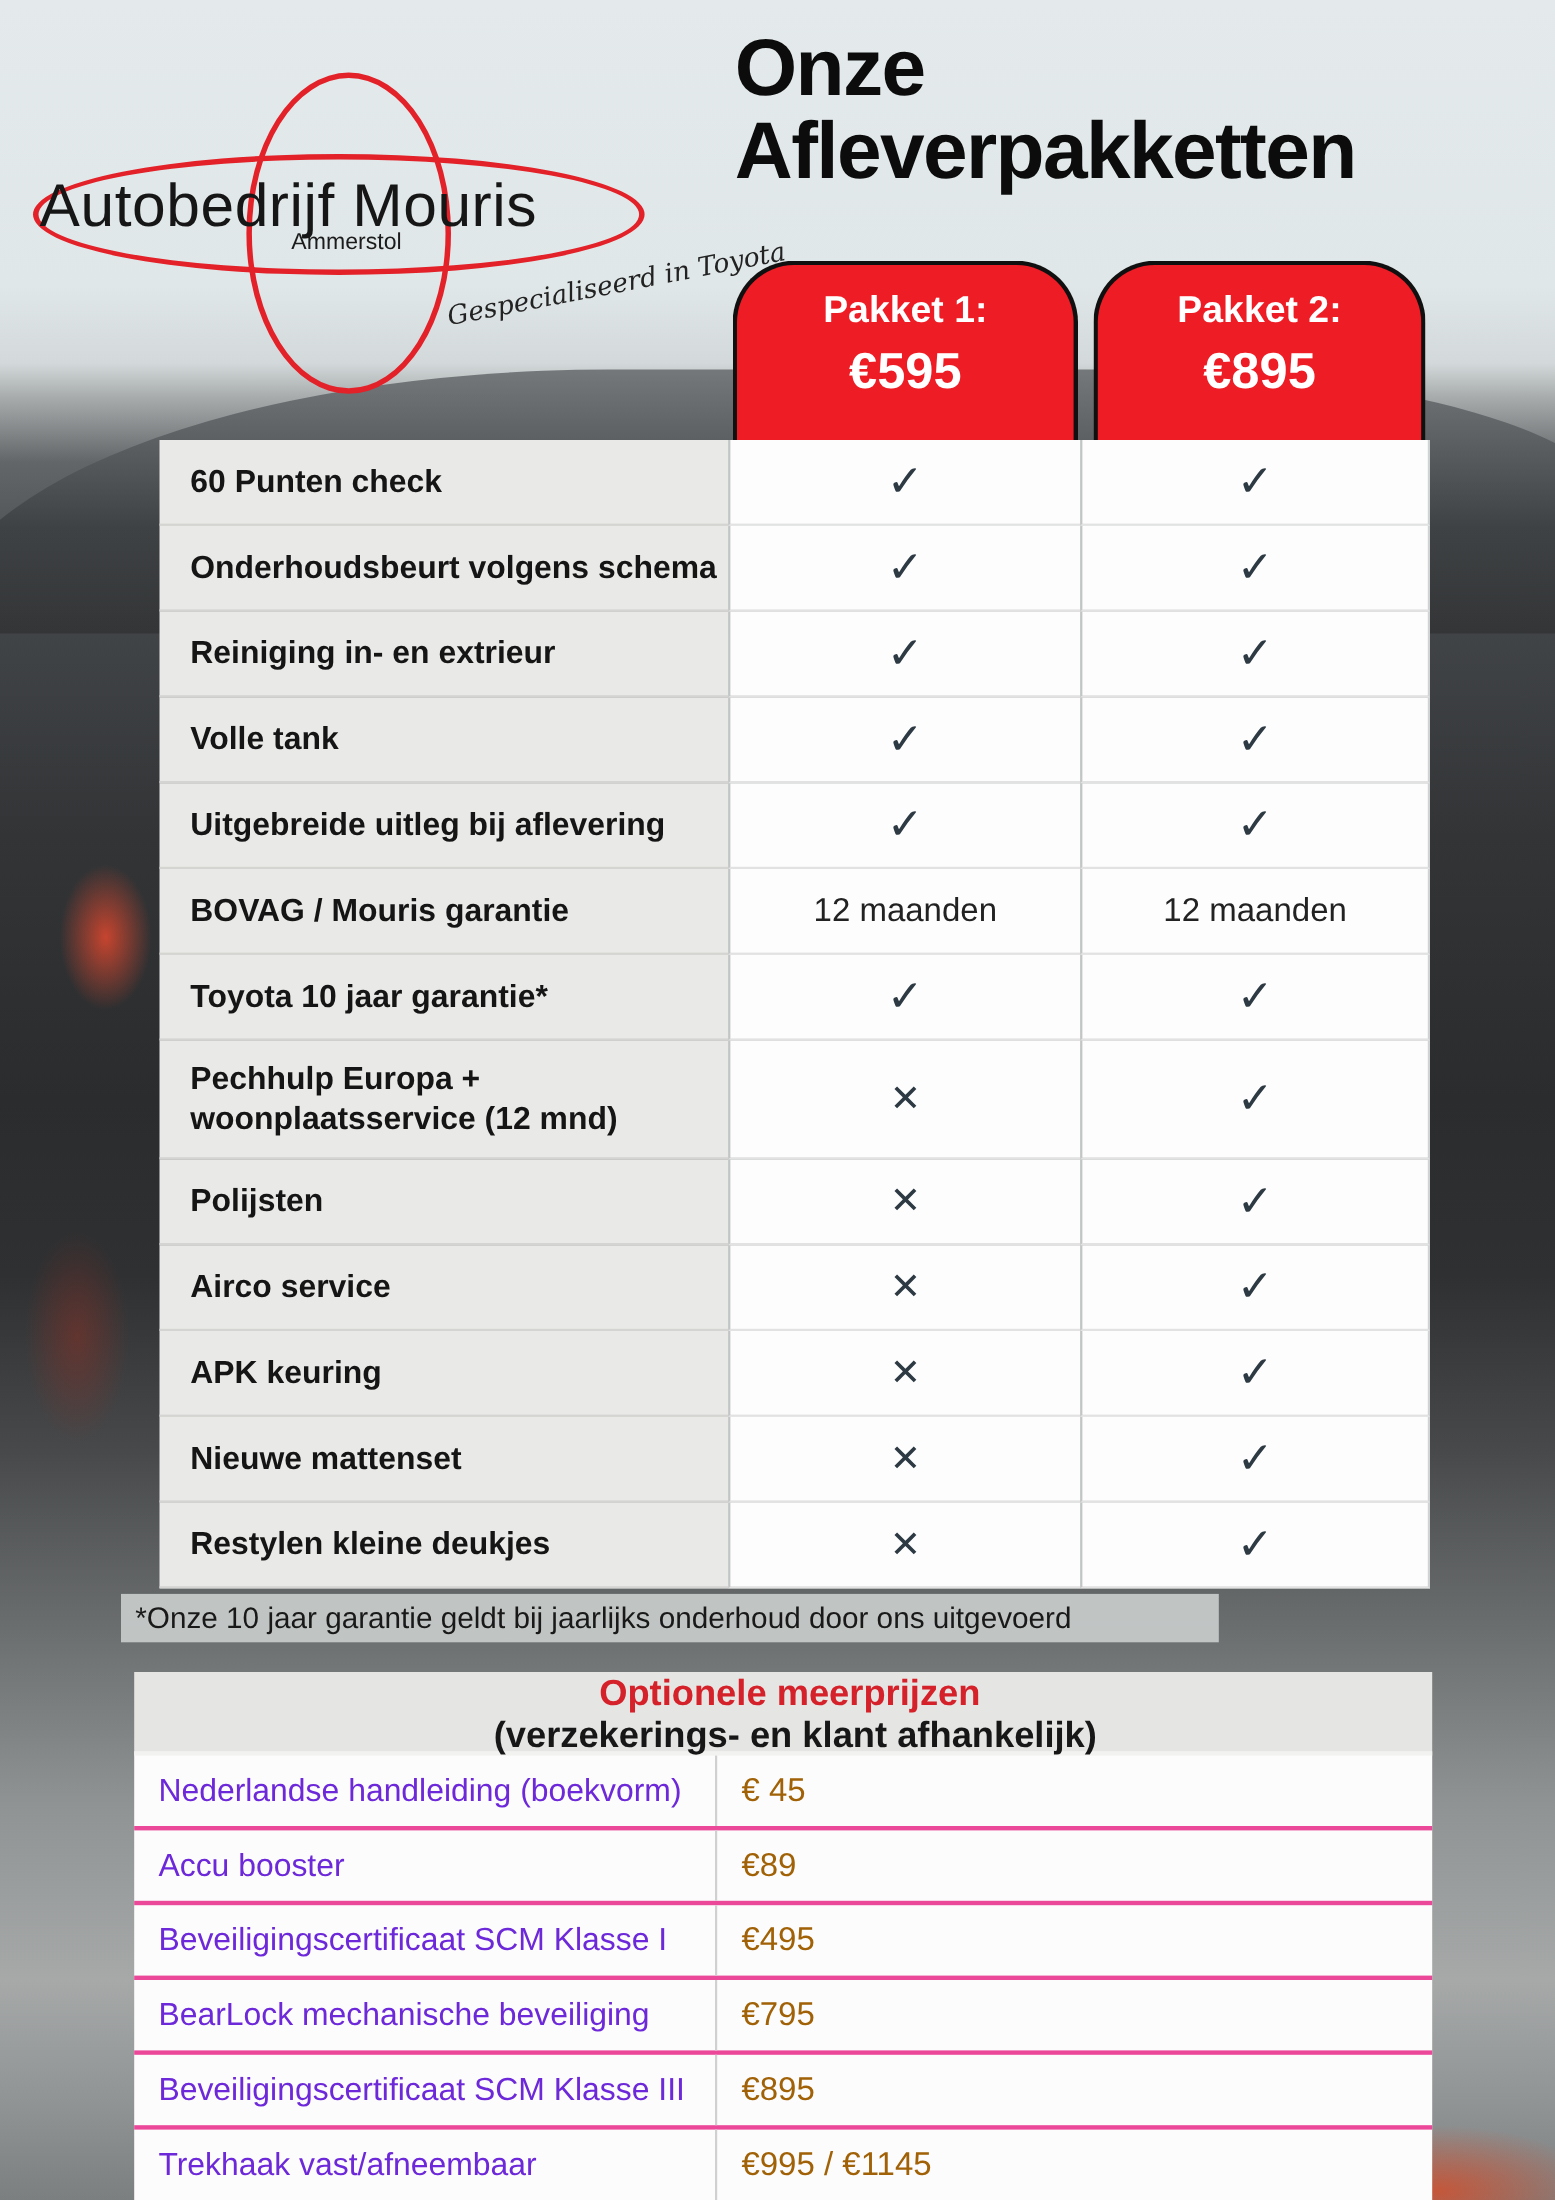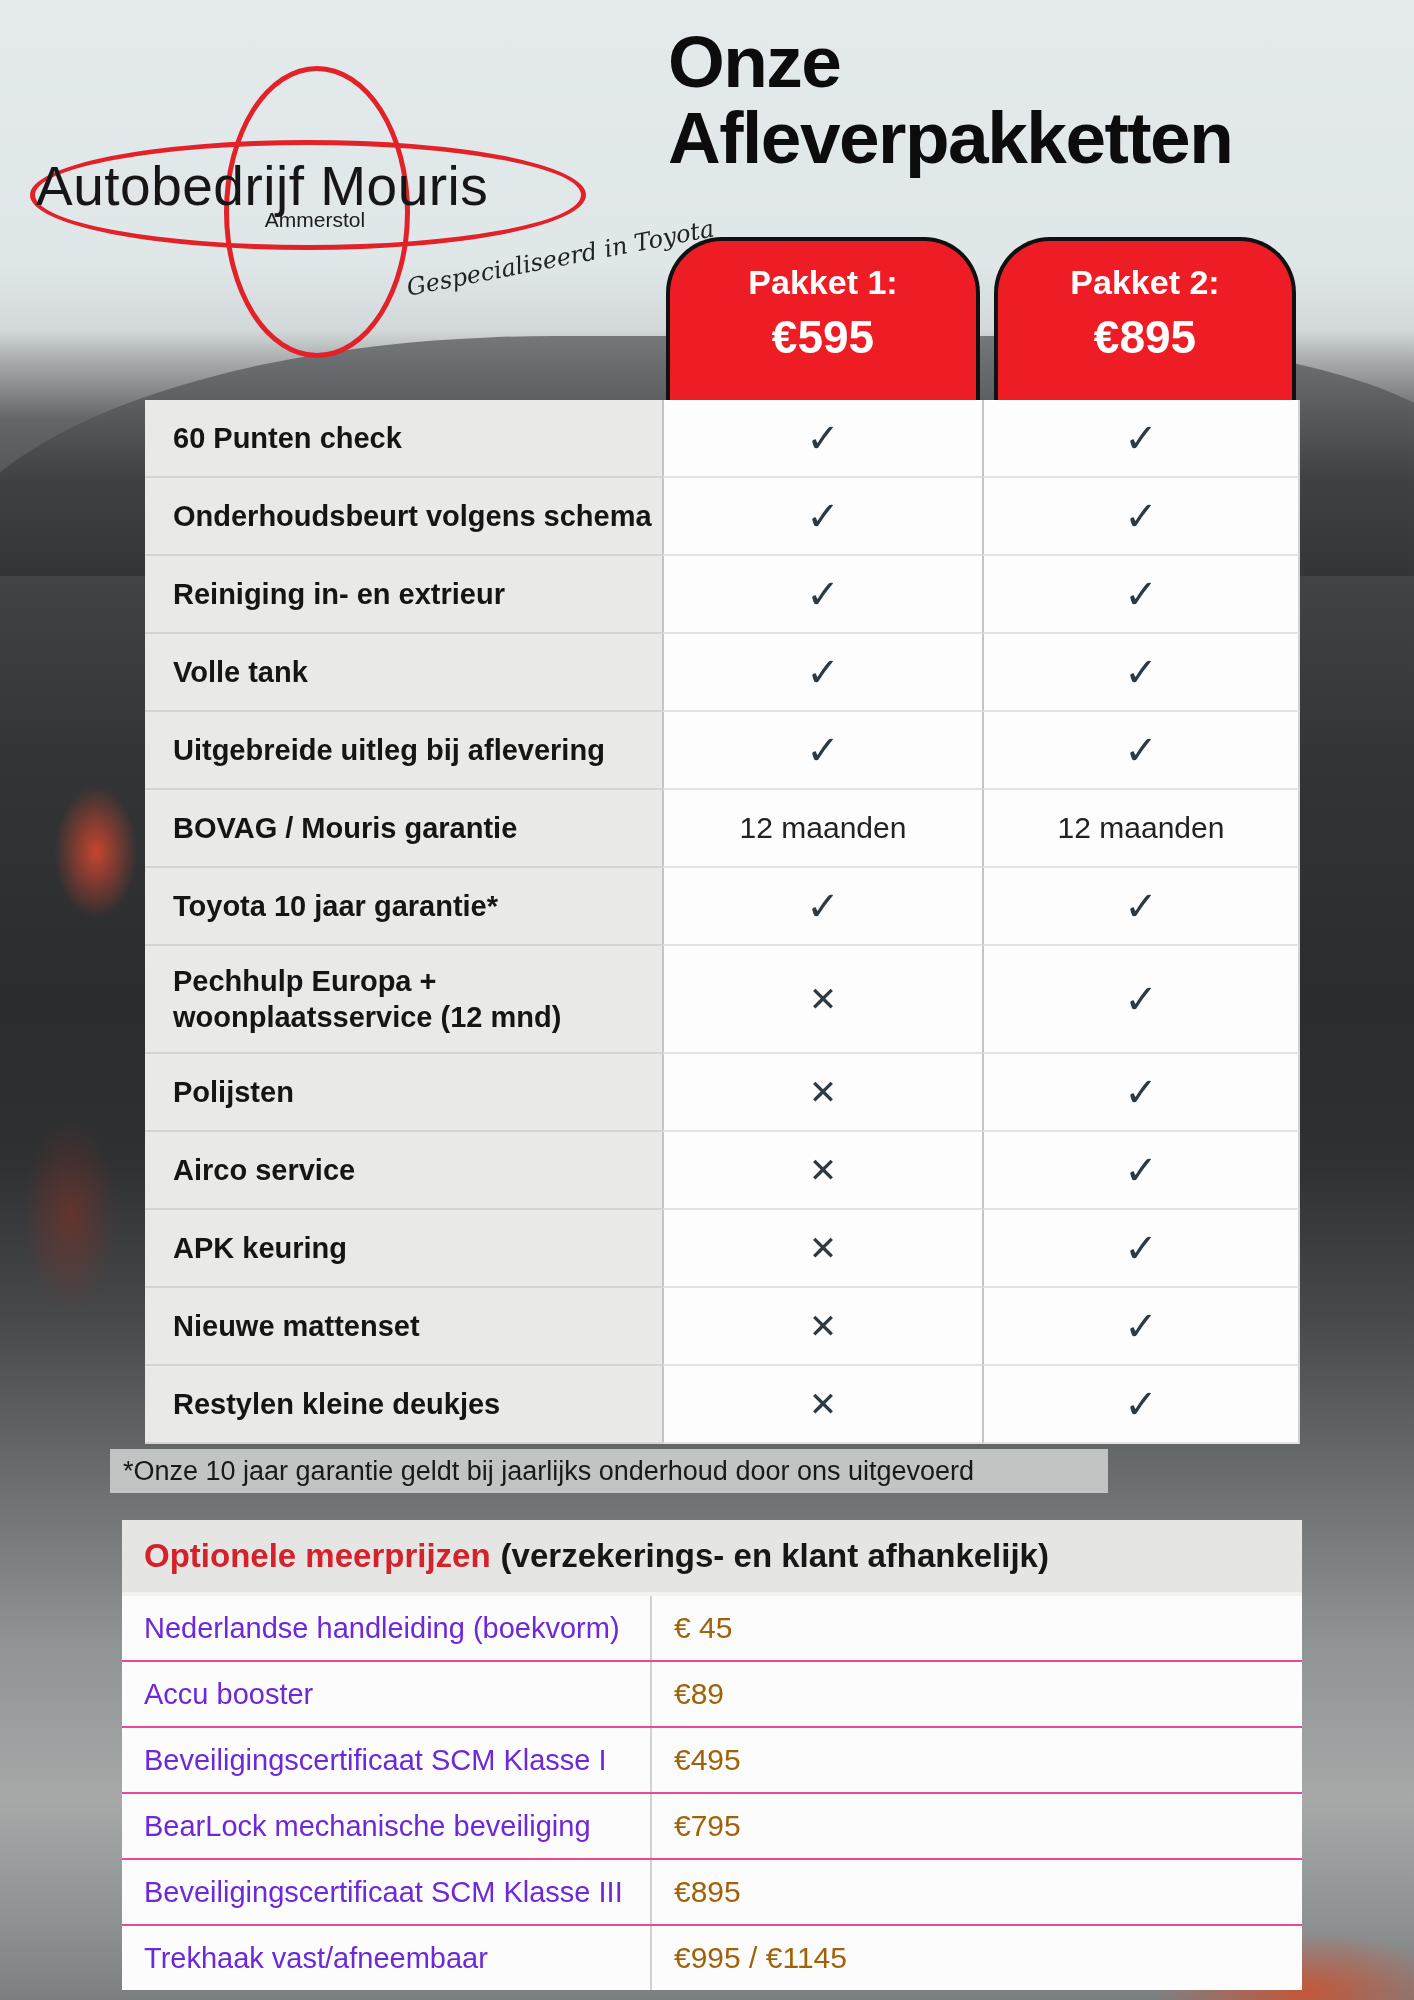--- a/index.html
+++ b/index.html
@@ -58,24 +58,24 @@
   .mark{font-family:"DejaVu Sans",sans-serif;font-size:40px;font-weight:bold;color:#2d3a43;}
   .mark.cross{font-size:34px;}
   .celltext{font-size:30px;color:#222;}
   
   .footnote{position:absolute;left:110px;top:1449px;width:998px;height:44px;
     background:rgba(200,204,203,.92);display:flex;align-items:center;
     padding-left:13px;box-sizing:border-box;font-size:27px;color:#191919;}
   
   .options{position:absolute;left:122px;top:1520px;width:1180px;}
   .opt-header{height:72px;background:#e5e5e3;display:flex;align-items:center;
-    padding-left:22px;box-sizing:border-box;font-size:33px;font-weight:bold;color:#171717;}
+    padding-left:22px;box-sizing:border-box;font-size:33px;font-weight:bold;color:#171717;flex-direction:column;}
   .opt-header .red{color:#d5212a;margin-right:10px;}
   .opt-table{background:#fcfcfc;}
-  .orow{display:flex;height:64px;border-top:2px solid #ec4899;}
+  .orow{display:flex;height:64px;border-top:4px solid #ec4899;}
   .orow:first-child{border-top:4px solid #f2f2f1;}
   .ocell{box-sizing:border-box;display:flex;align-items:center;padding-left:22px;}
   .olabel{width:528px;font-size:29px;color:#6d28d9;}
   .oprice{width:590px;border-left:2px solid #d0d0d0;font-size:30px;color:#a16207;}
 </style>
 </head>
 <body>
 
 <div class="page">
   <div class="roof"></div>

